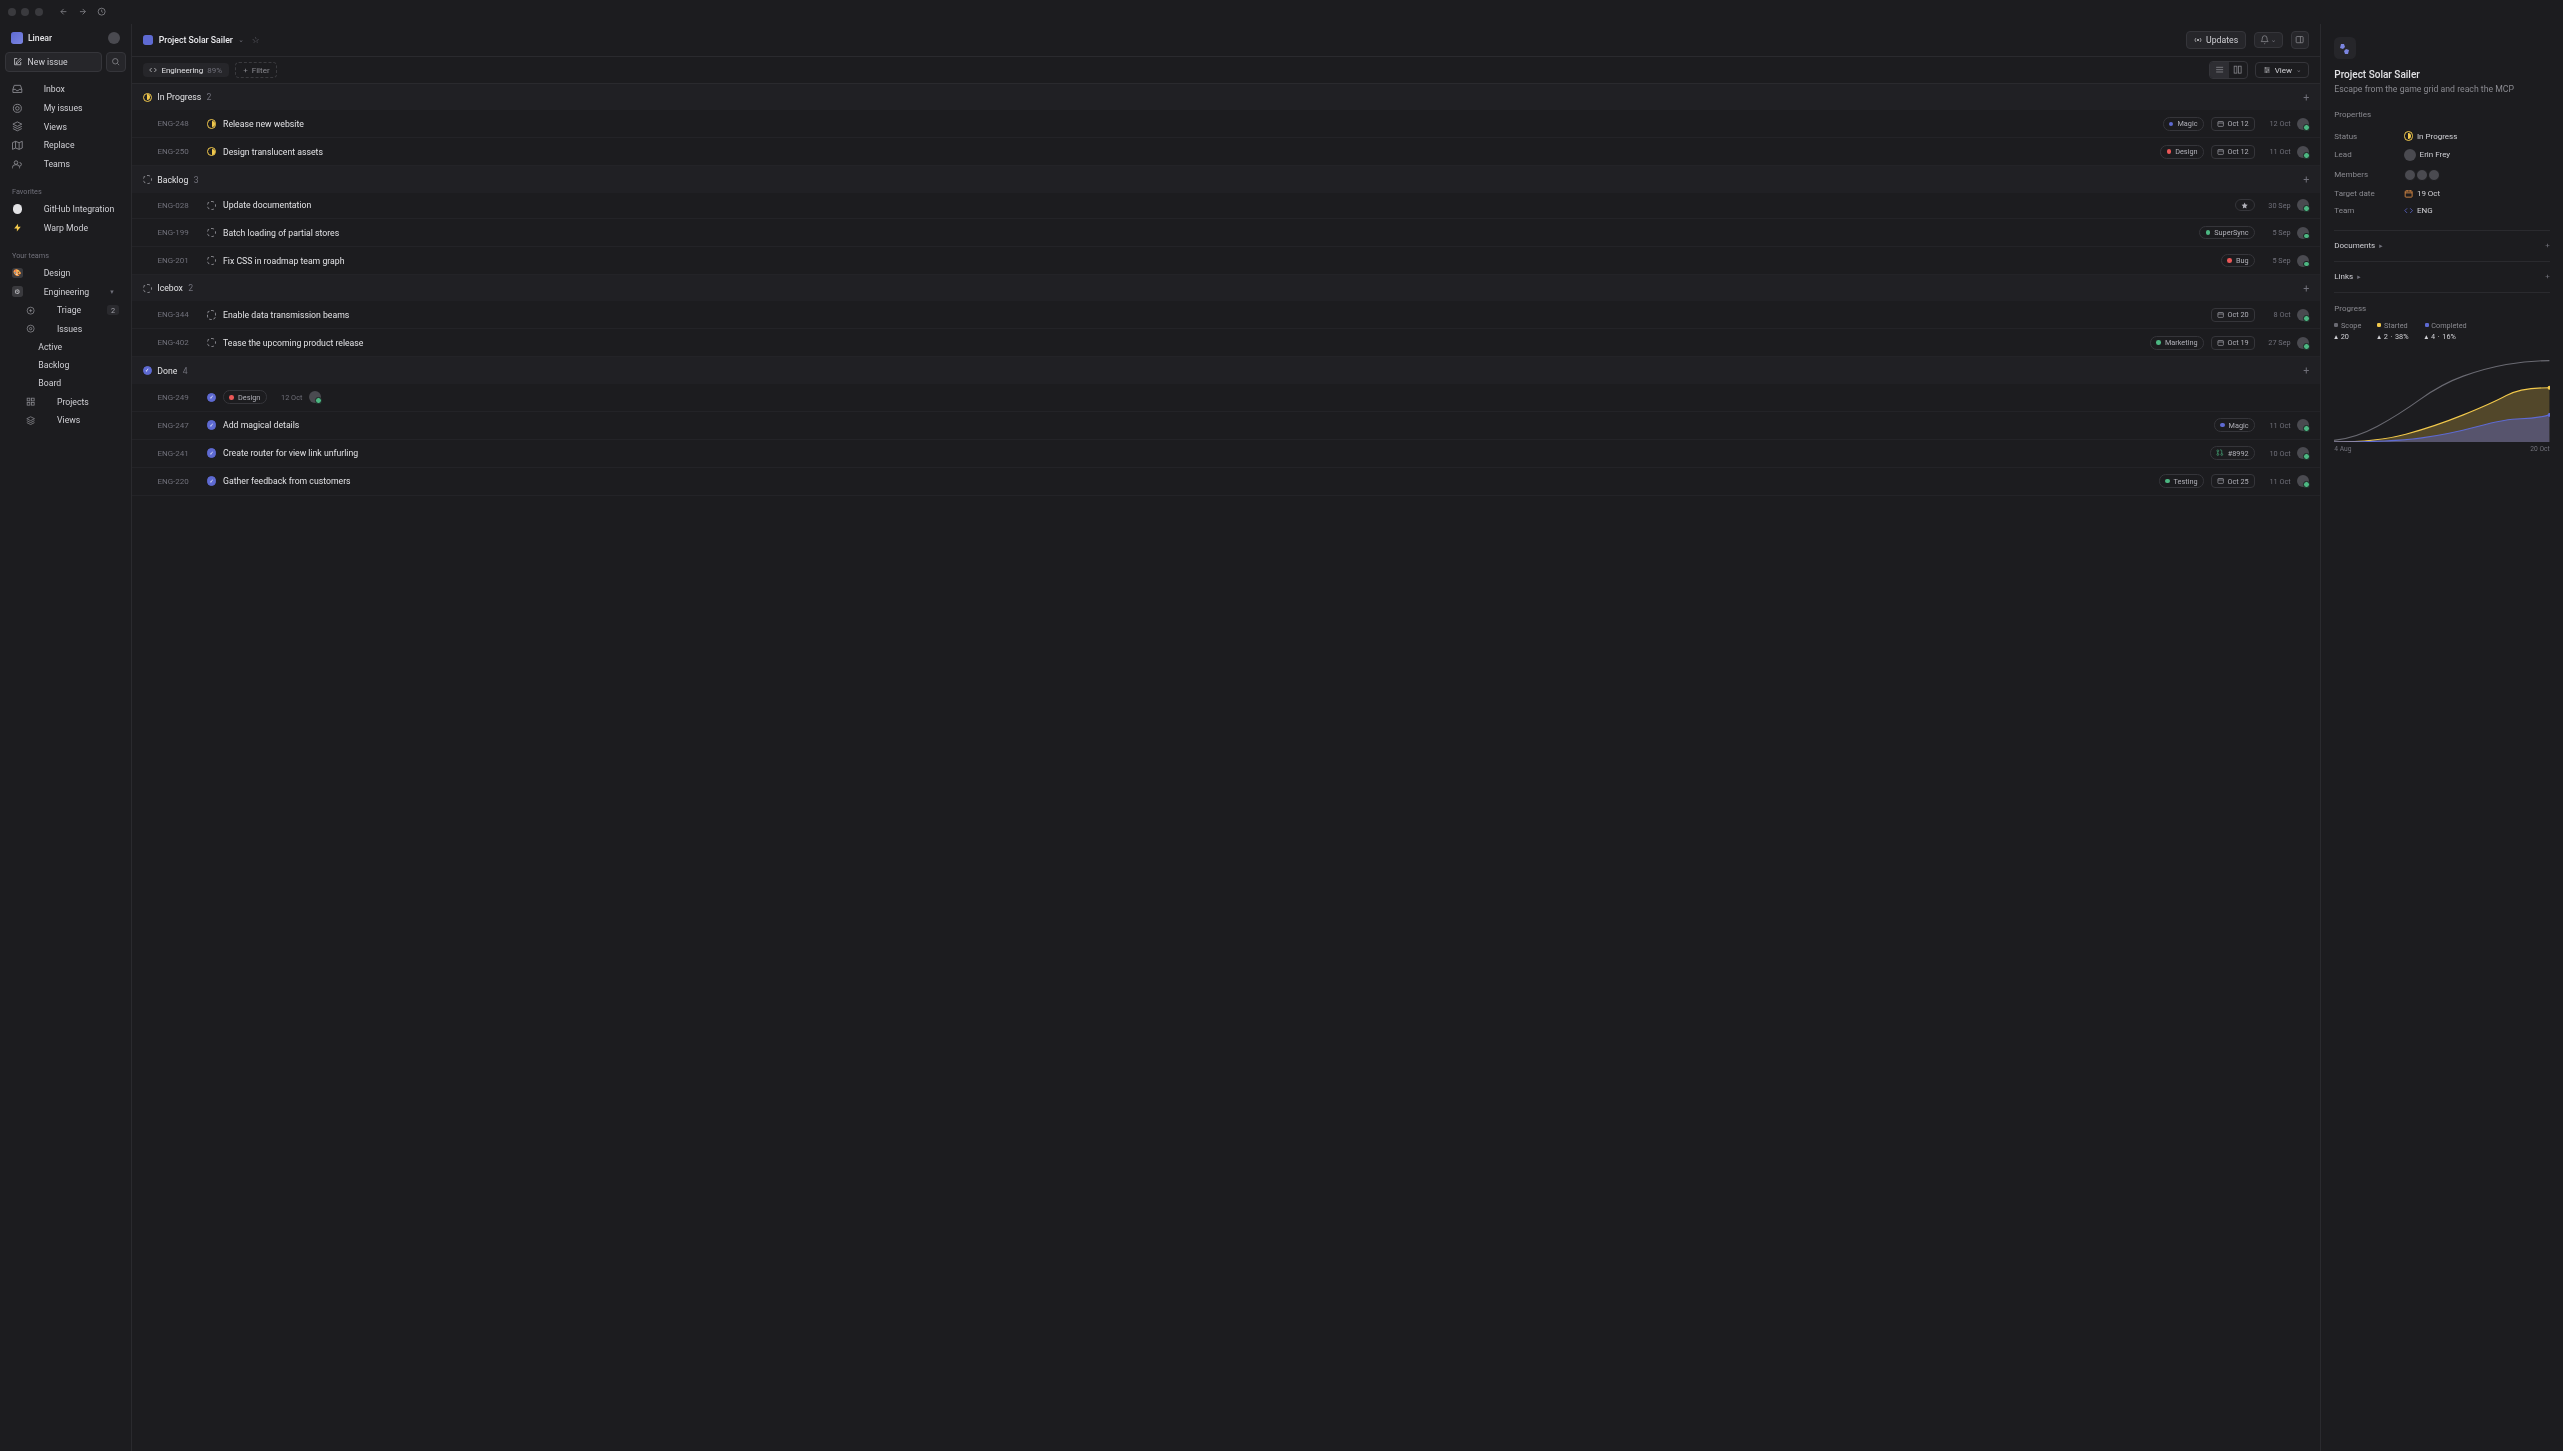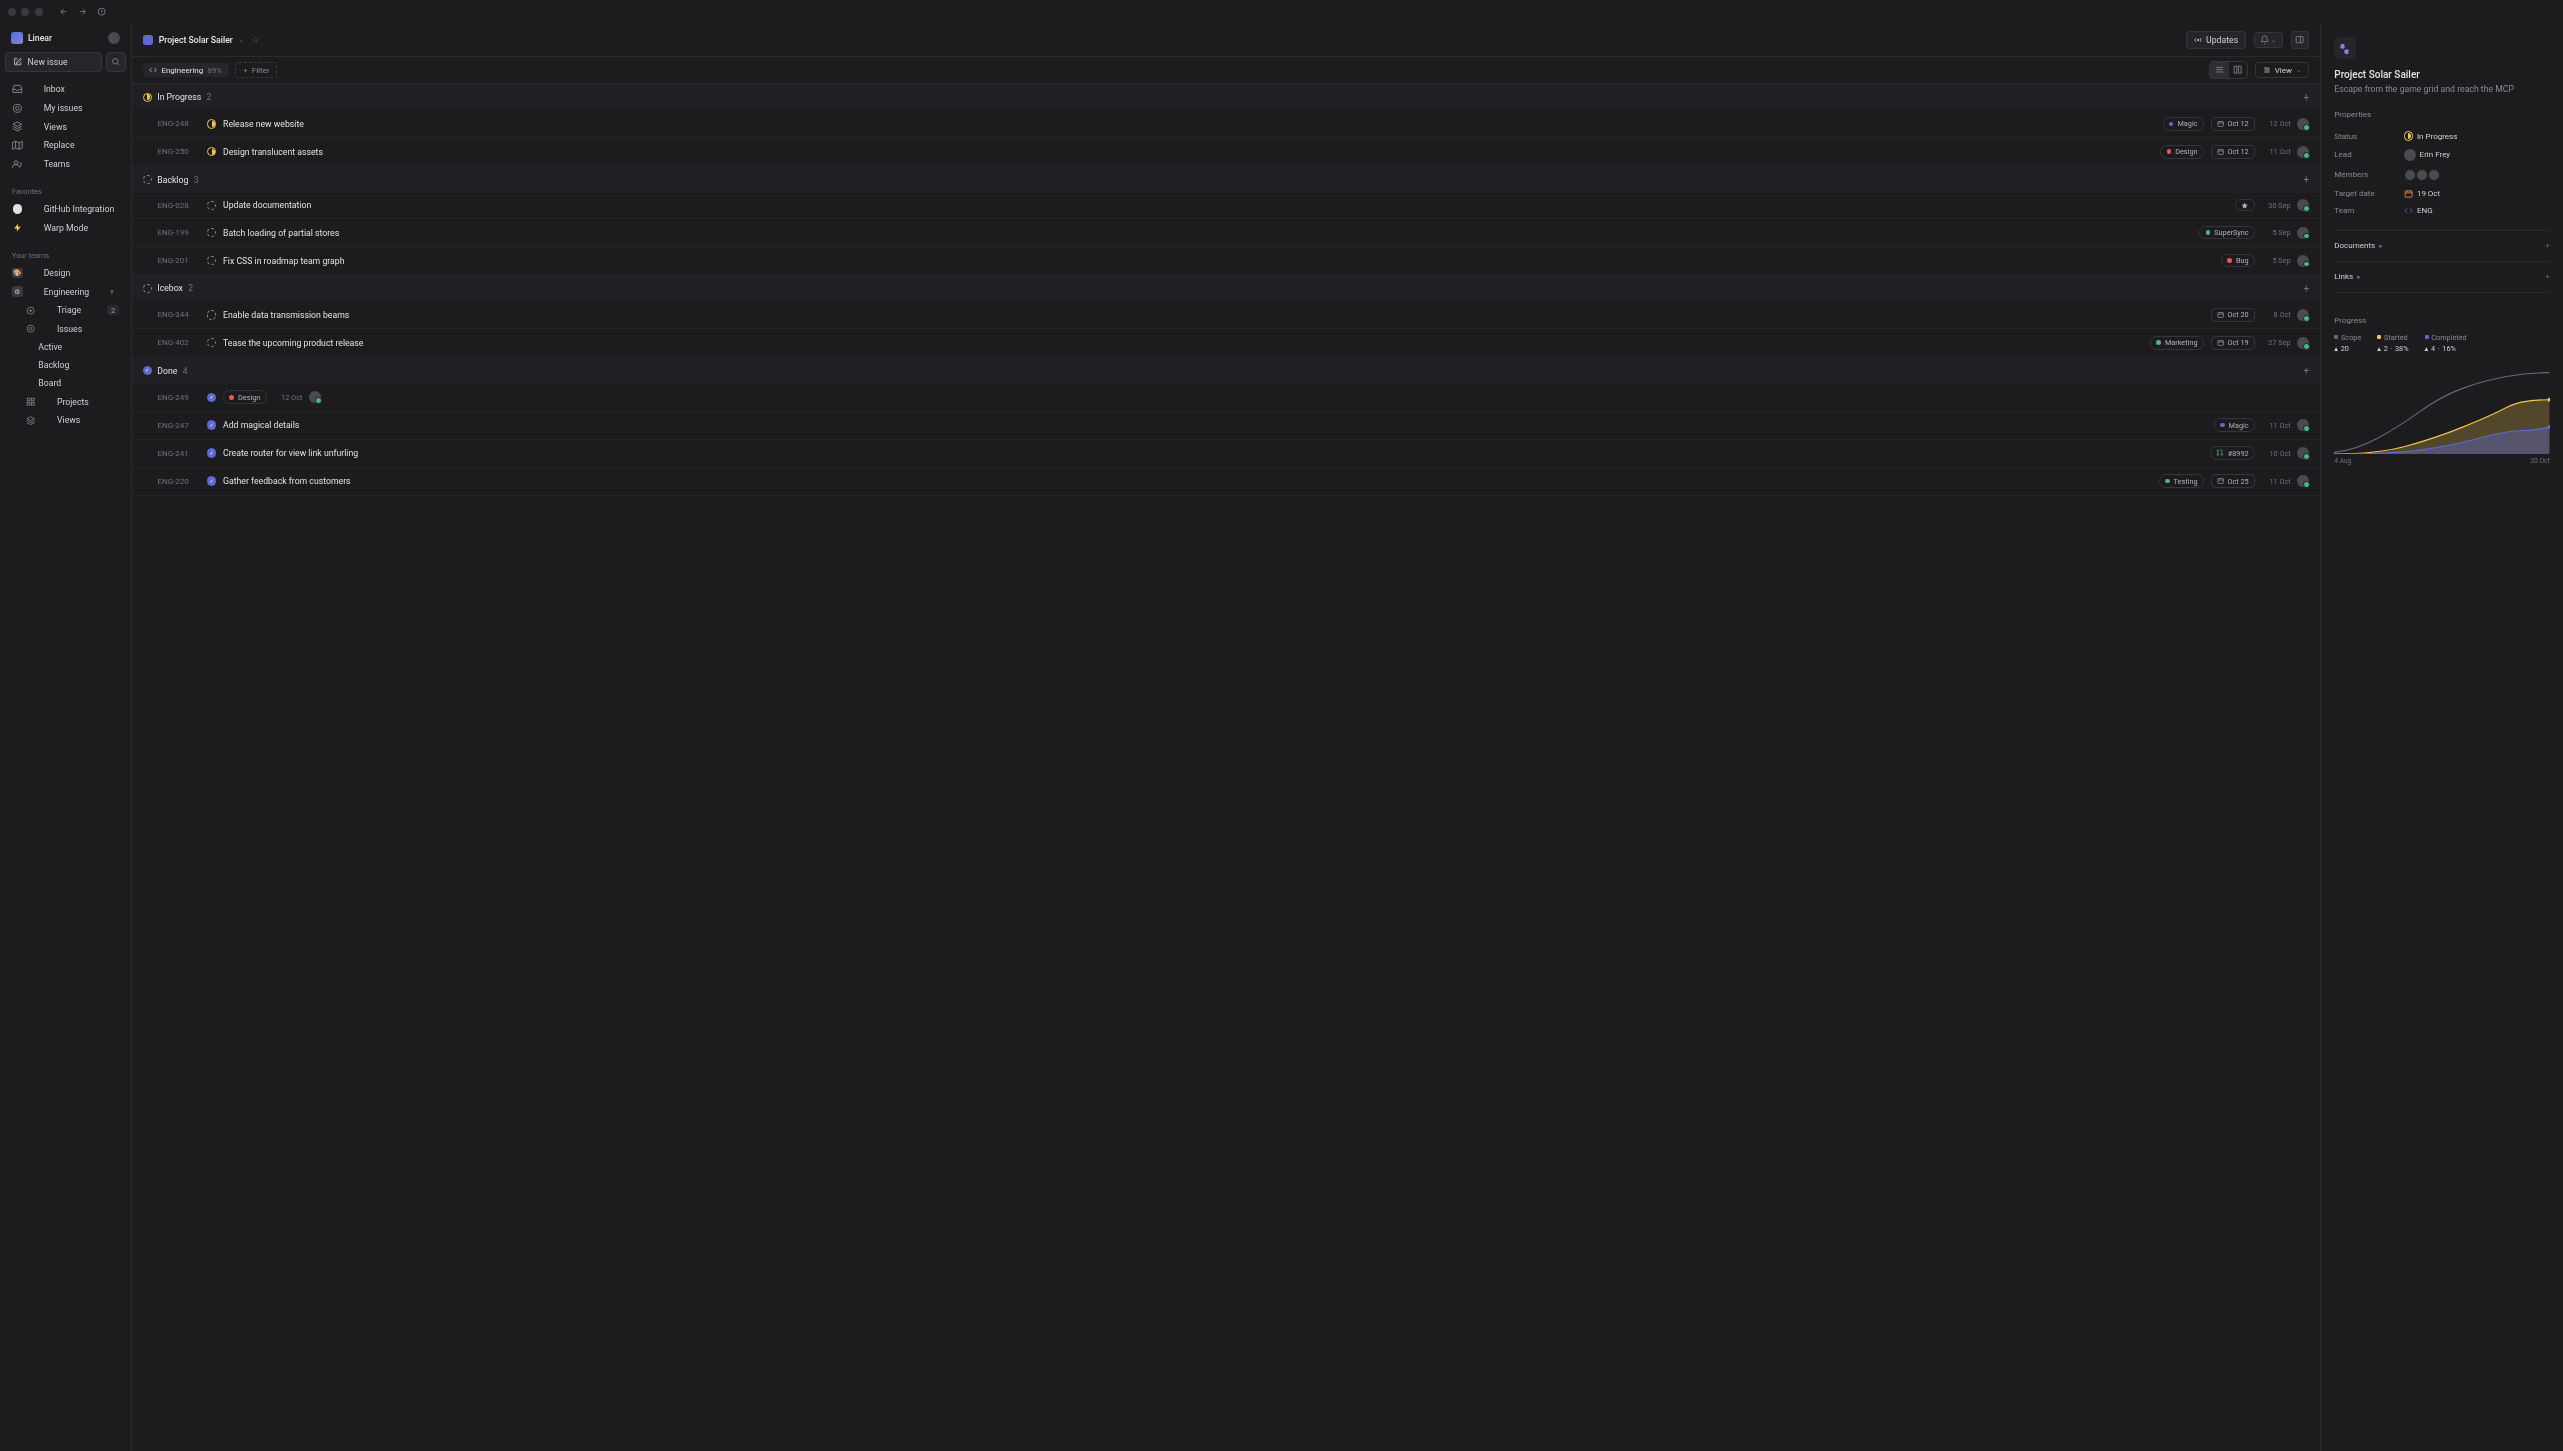--- a/index.html
+++ b/index.html
@@ -69,21 +69,21 @@
 .detail-icon{width:21.4px;height:21.4px;border-radius:5.3px;background:#26262a;display:flex;align-items:center;justify-content:center;margin-bottom:10.7px;color:#7b85e0}
 .detail-title{font-size:10px;font-weight:500;margin-bottom:4px}
 .detail-desc{font-size:8.7px;color:#8a8a90;margin-bottom:16px}
 .section-title{font-size:8px;color:#8a8a90;margin-bottom:8px}
 .prop-row{display:flex;align-items:center;padding:4px 0;gap:5.3px}
 .prop-label{width:64px;font-size:8px;color:#8a8a90}
 .prop-value{display:flex;align-items:center;gap:4px;font-size:8px;color:#d0d0d5}
 .divider{height:0.7px;background:#2a2a2e;margin:10.7px 0}
 .collapsible{display:flex;align-items:center;gap:4px;font-size:8px;color:#d0d0d5;cursor:pointer}
 .plus-right{margin-left:auto;color:#70707a;cursor:pointer}
-.progress-section{margin-top:23px}
+.progress-section{margin-top:11px}
 .progress-stats{display:flex;gap:16px;margin:8px 0;font-size:7.3px}
 .stat{display:flex;flex-direction:column;gap:2.7px}
 .stat-label{color:#8a8a90;display:flex;align-items:center;gap:2.7px}
 .stat-dot{width:4px;height:4px;border-radius:1.3px}
 .stat-val{display:flex;align-items:center;gap:2.7px;color:#d0d0d5}
 .chart{height:93px;position:relative;margin-top:6.7px}
 .chart svg{width:100%;height:100%}
 .chart-labels{display:flex;justify-content:space-between;font-size:6.7px;color:#70707a;margin-top:2.7px}
 .bell-wrap{display:flex;align-items:center;gap:1.3px;padding:2.7px 5.3px;background:#26262a;border:0.7px solid #35353a;border-radius:4px;cursor:pointer;color:#8a8a90}
 .star-btn{color:#70707a;cursor:pointer}

